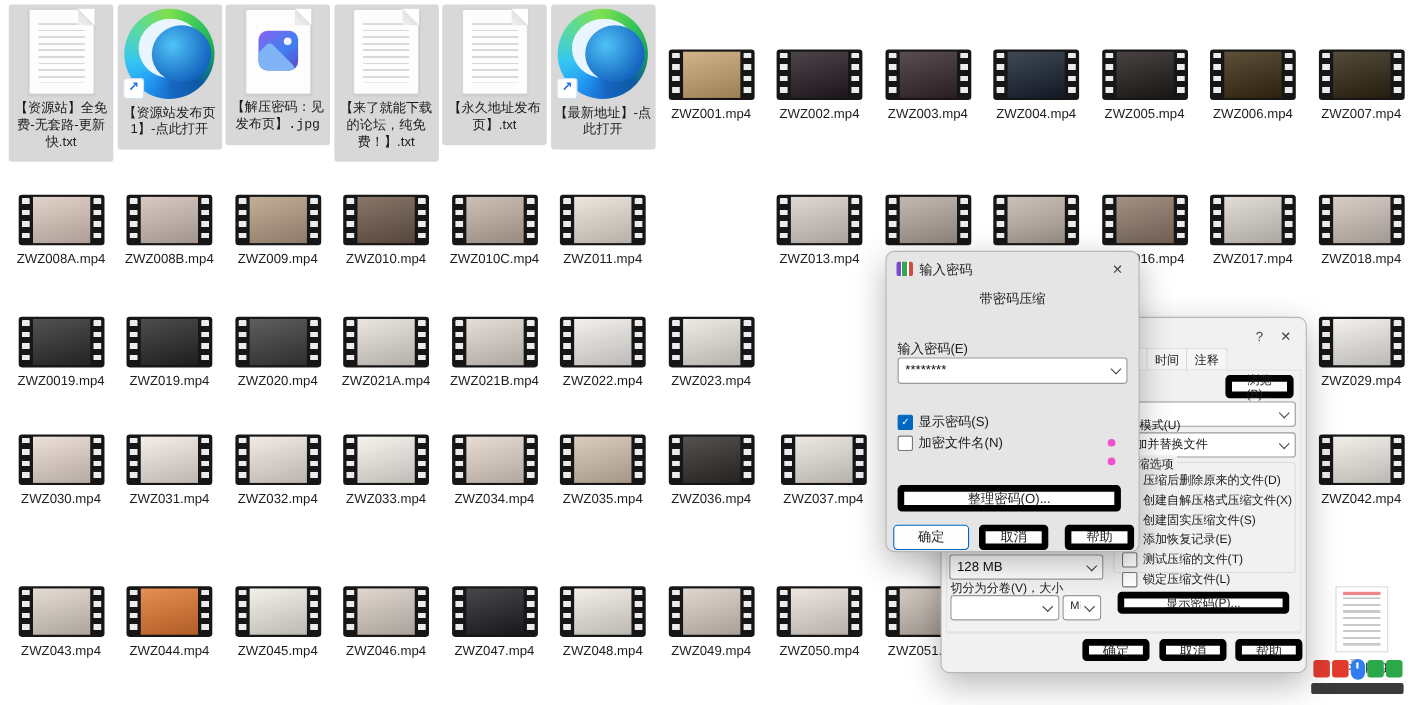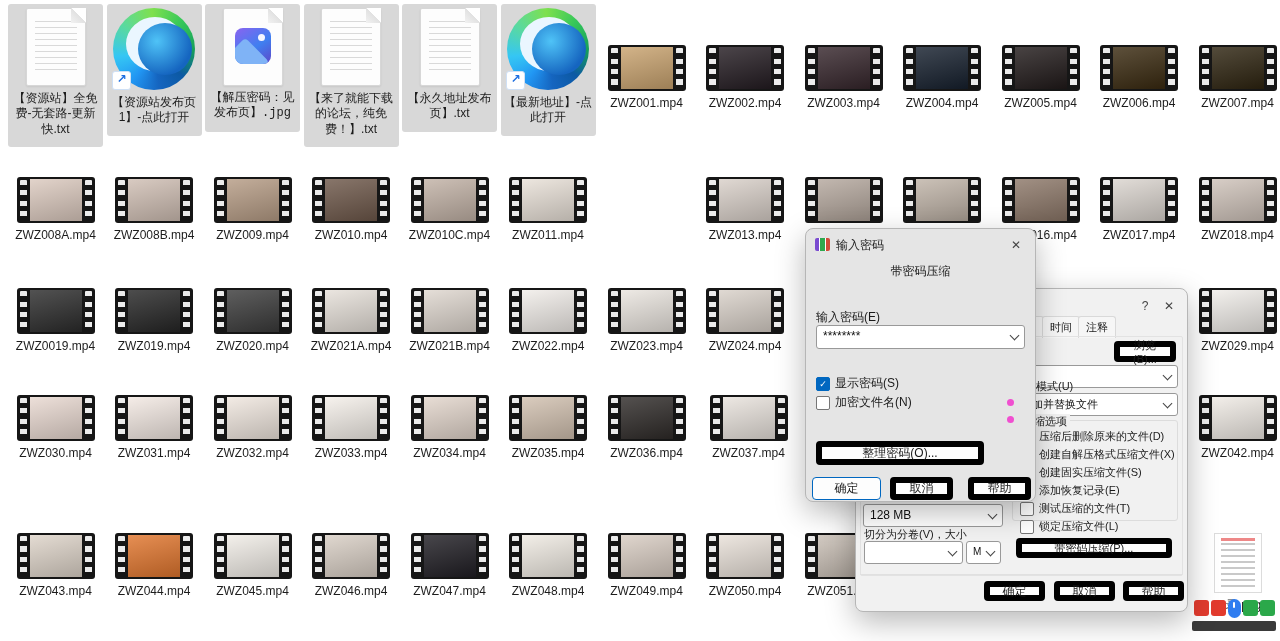--- a/index.html
+++ b/index.html
@@ -68,21 +68,21 @@
   
   #pwd-dlg{left:805px;top:228px;width:229px;height:272px;background:#e5e5e5;z-index:20;}
   #pwd-dlg .rar-ico{position:absolute;left:9px;top:9px;width:15px;height:13px;border-radius:2px;
     background:linear-gradient(90deg,#7a4bd0 0 4px,#fff 4px 5px,#2fa84f 5px 10px,#fff 10px 11px,#d04b3a 11px 15px);}
   #pwd-header{position:absolute;left:0;right:0;top:34px;text-align:center;font-size:12px;color:#1b1b1b;}
   #pwd-label{position:absolute;left:10px;top:80px;font-size:12px;color:#1b1b1b;}
   #pwd-combo{left:10px;top:96px;width:207px;height:22px;}
   #pwd-cb1{position:absolute;left:10px;top:146px;}
   #pwd-cb2{position:absolute;left:10px;top:165px;}
   #pwd-dlg .cbrow{font-size:12px;}
-  #pwd-org{left:10px;top:212px;width:168px;height:24px;}
+  #pwd-org{left:10px;top:212px;width:203px;height:24px;}
   .pink-dot{position:absolute;width:7px;height:7px;border-radius:50%;}
 
   
   #arc-dlg{left:855px;top:288px;width:331px;height:322px;background:#f1f1f1;z-index:10;}
   #arc-tabs .tab{position:absolute;top:27px;width:36px;height:21px;display:flex;align-items:center;justify-content:center;
     font-size:11px;color:#1b1b1b;background:#f6f6f6;border:1px solid #d9d9d9;border-bottom:none;border-radius:3px 3px 0 0;}
   #arc-tabs .tab.active{background:#fcfcfc;height:23px;margin-top:-2px;}
   #arc-page{position:absolute;left:4px;top:47px;width:321px;height:238px;border:1px solid #e2e2e2;border-radius:2px;}
   #arc-browse{left:258px;top:52px;width:62px;height:21px;font-size:11px;}
   #arc-name{left:8px;top:76px;width:312px;height:21px;}
@@ -298,26 +298,20 @@
         <div class="film">
           <div class="th" style="background: rgb(241, 237, 233);"></div>
         </div>
         <div class="lab">ZWZ022.mp4</div>
       </div>
       <div class="cell" style="left: 599px; top: 288px;">
         <div class="film">
           <div class="th" style="background: rgb(234, 229, 223);"></div>
         </div>
         <div class="lab">ZWZ023.mp4</div>
-      </div>
-      <div class="cell" style="left: 697.5px; top: 288px;">
-        <div class="film">
-          <div class="th" style="background: rgb(217, 209, 201);"></div>
-        </div>
-        <div class="lab">ZWZ024.mp4</div>
       </div>
       <div class="cell" style="left: 1190px; top: 288px;">
         <div class="film">
           <div class="th" style="background: rgb(240, 237, 233);"></div>
         </div>
         <div class="lab">ZWZ029.mp4</div>
       </div>
       <div class="cell" style="left: 8px; top: 395px;">
         <div class="film">
           <div class="th" style="background: rgb(233, 217, 209);"></div>
@@ -488,21 +482,21 @@
           <div class="cbrow">
             <div class="cbx"></div>
             <span>测试压缩的文件(T)</span>
           </div>
           <div class="cbrow">
             <div class="cbx"></div>
             <span>锁定压缩文件(L)</span>
           </div>
         </div>
     </div>
-    <button class="btn" id="arc-setpwd">带密码压缩(P)...</button>
+    <button class="btn" id="arc-setpwd">显示密码(P)...</button>
     <div id="arc-dict-label">字典大小(I)</div>
     <div class="combo" id="arc-dict">
       <span class="v">128 MB</span>
       <i class="chev"></i>
     </div>
     <div id="arc-split-label">切分为分卷(V)，大小</div>
     <div class="combo" id="arc-split">
       <span class="v"></span>
       <i class="chev"></i>
     </div>

